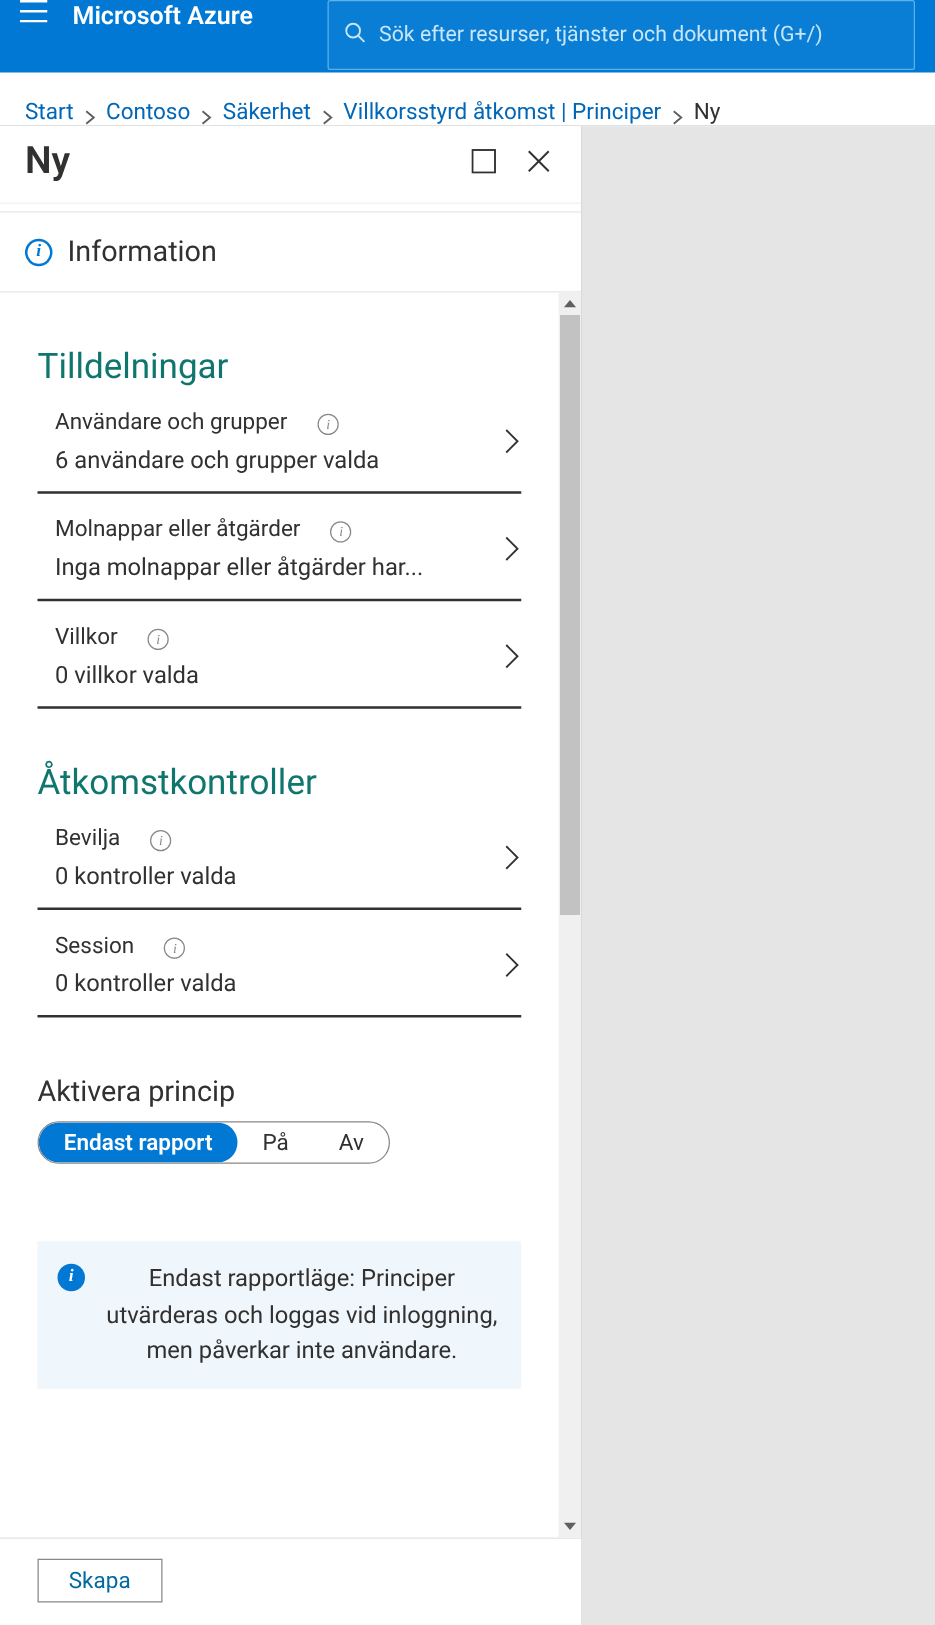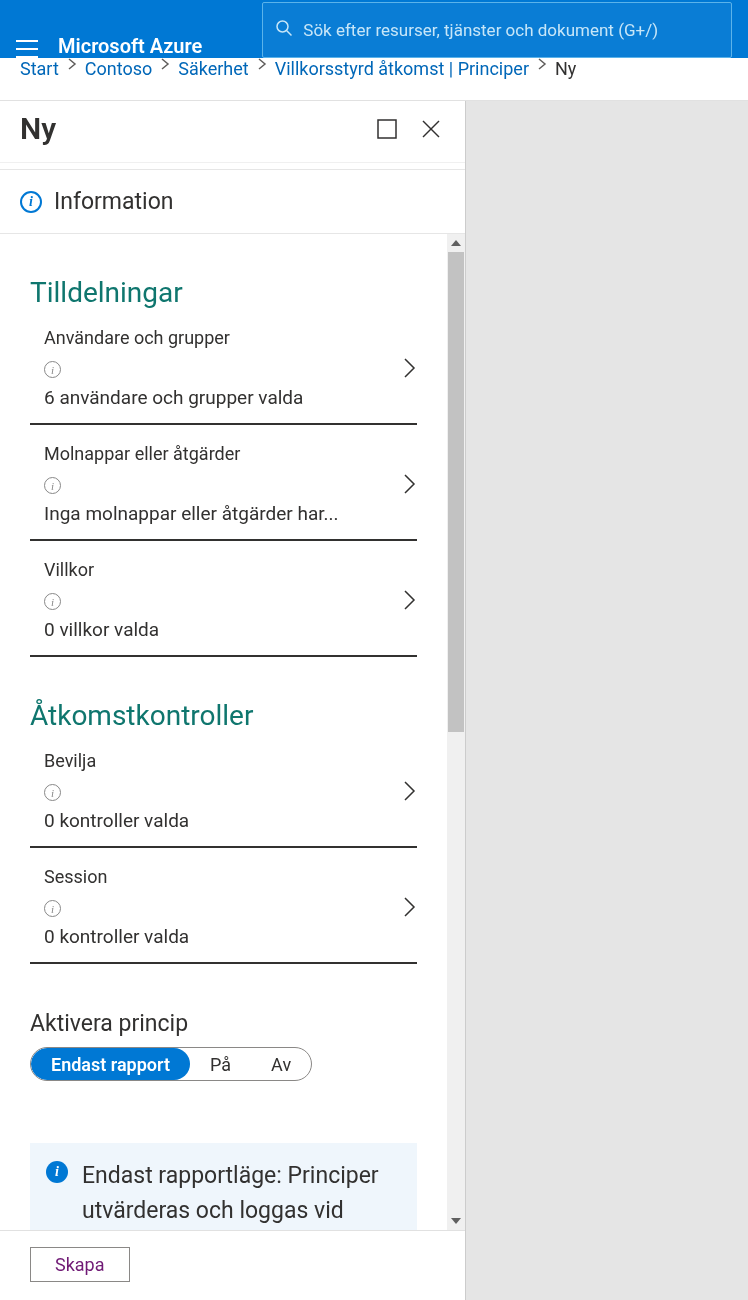--- a/index.html
+++ b/index.html
@@ -12,21 +12,21 @@
       width: 748px;
       height: 1300px;
       overflow: hidden;
       background: #ffffff;
     }
     
     .top-header {
       height: 58px;
       background: #0078d4;
       display: flex;
-      align-items: flex-end;
+      align-items: flex-start;
       padding: 0 16px;
       gap: 20px;
     }
     .hamburger-icon svg {
       display: block;
     }
     .brand {
       color: #ffffff;
       font-size: 20px;
       font-weight: 600;
@@ -49,21 +49,21 @@
       font-size: 17px;
       color: #c7e6f8;
       white-space: nowrap;
       overflow: hidden;
       text-overflow: ellipsis;
     }
     
     .breadcrumb {
       height: 43px;
       display: flex;
-      align-items: flex-start;
+      align-items: flex-end;
       padding: 0 20px;
       font-size: 18px;
       gap: 8px;
       border-bottom: 1px solid #e1e1e1;
       white-space: nowrap;
     }
     .breadcrumb a {
       color: #0067b8;
       text-decoration: none;
       cursor: pointer;
@@ -225,24 +225,23 @@
       cursor: pointer;
     }
     .list-item-text {
       flex: 1;
       min-width: 0;
     }
     .list-item-title {
       font-size: 18px;
       color: #323130;
       display: flex;
-      align-items: flex-start;
-      gap: 13px;
+      align-items: flex-end;
+      gap: 24px;
       margin-bottom: 8px;
-      flex-direction: column;
     }
     .info-dot {
       width: 17px;
       height: 17px;
       border: 1px solid #888;
       border-radius: 50%;
       display: inline-flex;
       align-items: center;
       justify-content: center;
       font-style: italic;
@@ -308,35 +307,36 @@
       align-items: center;
       justify-content: center;
       color: #ffffff;
       font-style: italic;
       font-family: Georgia, serif;
       font-size: 14px;
       font-weight: bold;
       margin-top: 2px;
     }
     .info-banner-text {
-      font-size: 23px;
+      font-size: 19px;
       color: #323130;
       line-height: 1.5;
+      text-align: center;
     }
     
     .blade-footer {
       border-top: 1px solid #e1e1e1;
       padding: 16px 30px 18px 30px;
       background: #ffffff;
     }
     .create-btn {
       padding: 6px 24px;
       border: 1px solid #8a8886;
       background: #ffffff;
-      color: #701a75;
+      color: #0369a1;
       font-size: 18px;
       cursor: pointer;
     }
   </style>
 </head>
 <body>
 
 <div class="top-header">
   <div class="hamburger-icon icon-btn">
     <svg width="22" height="18" viewBox="0 0 22 18">

